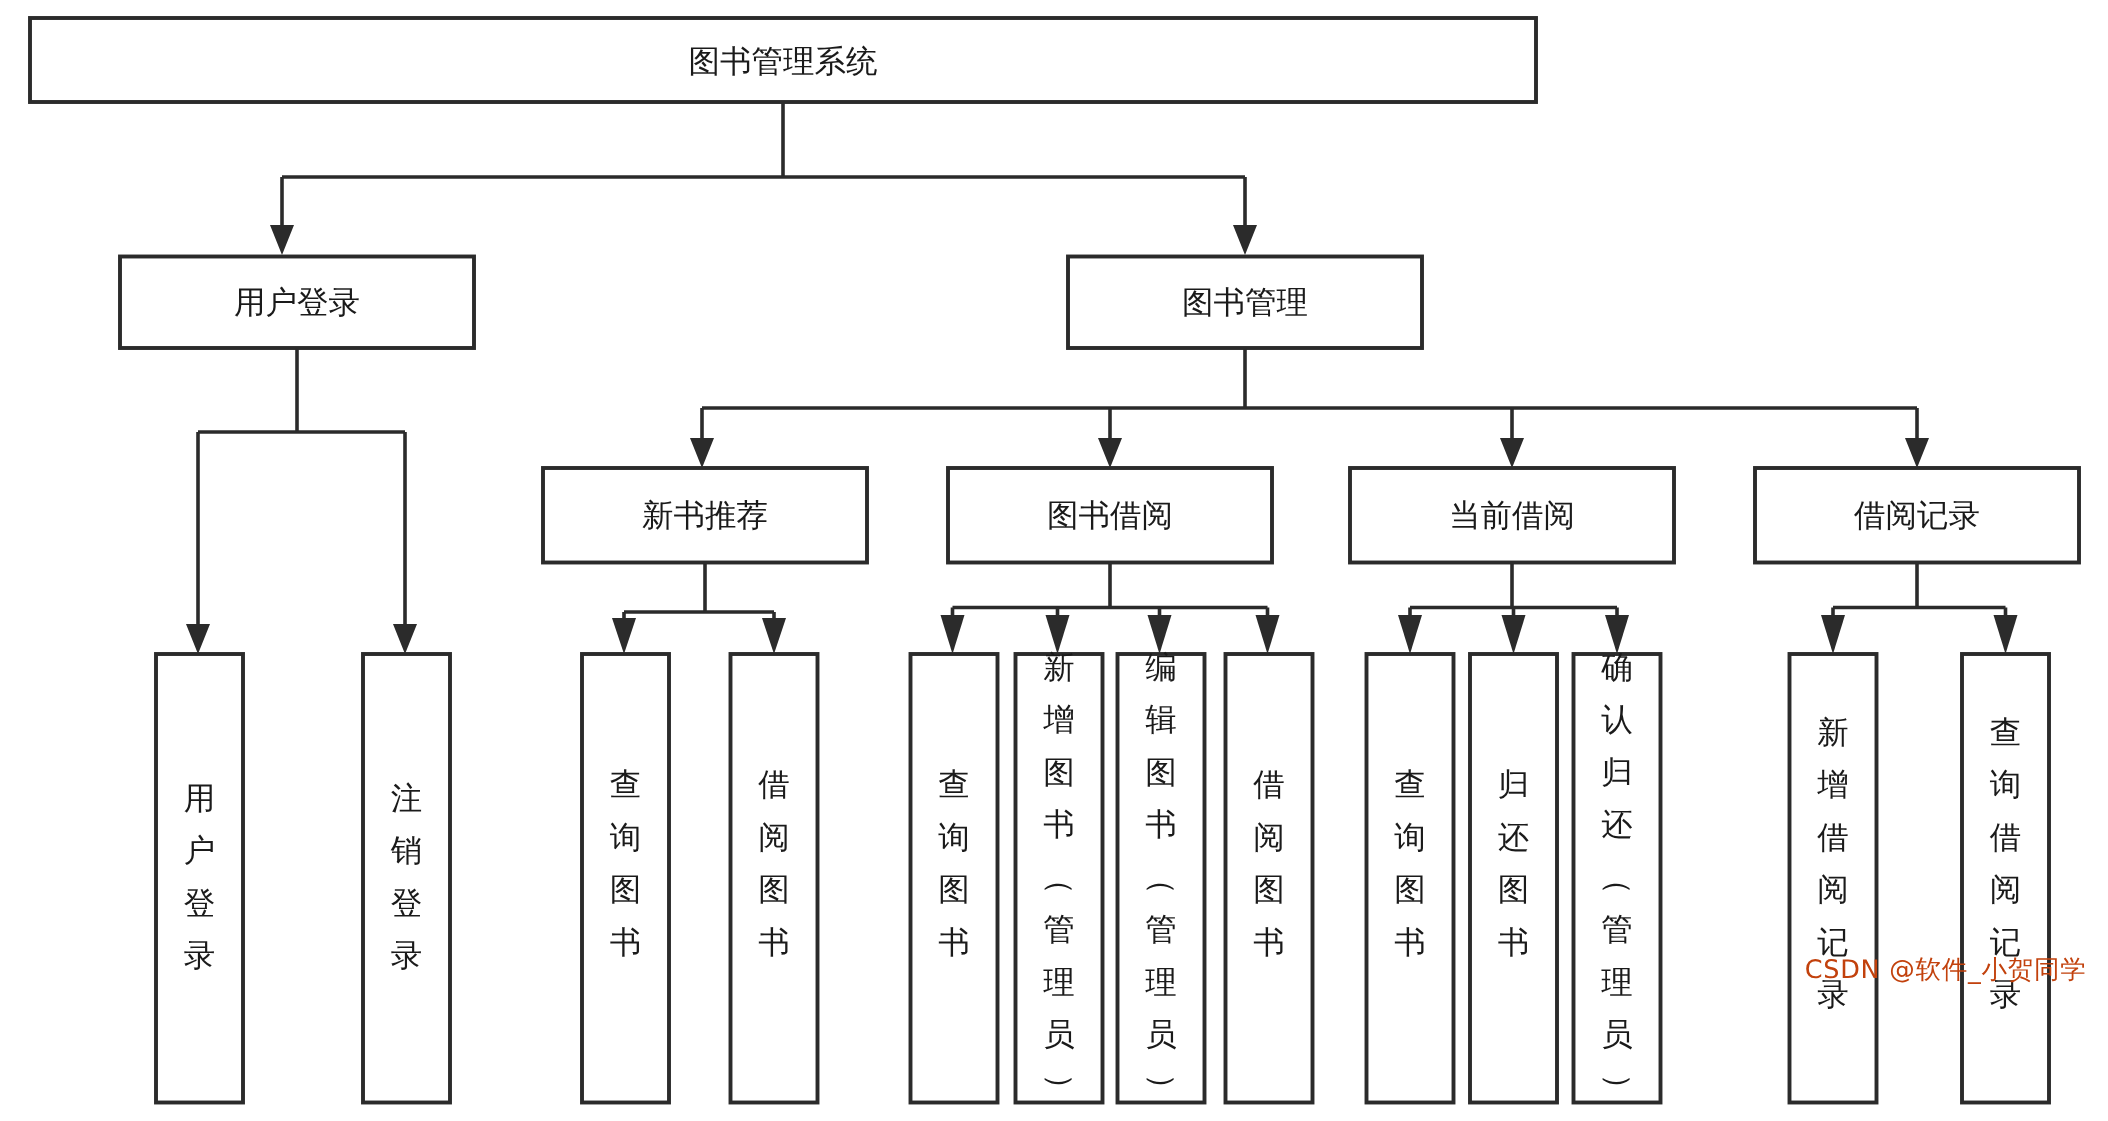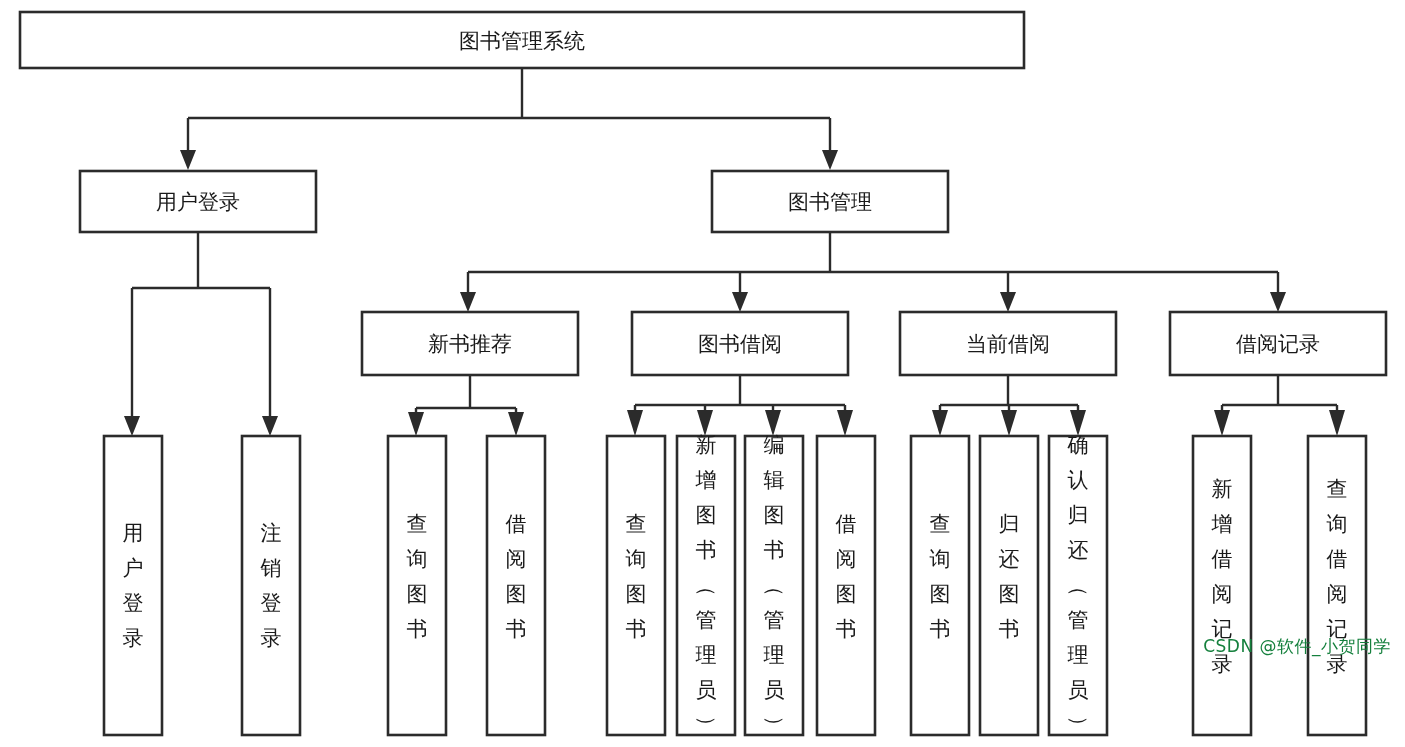--- a/index.html
+++ b/index.html
@@ -52,21 +52,21 @@
   .node-label-vertical {
     fill: #1a1a1a;
     font-family: "DejaVu Sans", "Liberation Sans", sans-serif;
     font-size: 21px;
     text-anchor: middle;
   }
   .watermark {
     position: absolute;
     right: 14px;
     bottom: 6px;
-    color: #15803d;
+    color: #c2410c;
     font-size: 17px;
     font-family: "DejaVu Sans", "Liberation Sans", sans-serif;
     letter-spacing: 0.5px;
     white-space: nowrap;
     user-select: none;
   }
 </style>
 </head>
 <body>
 

